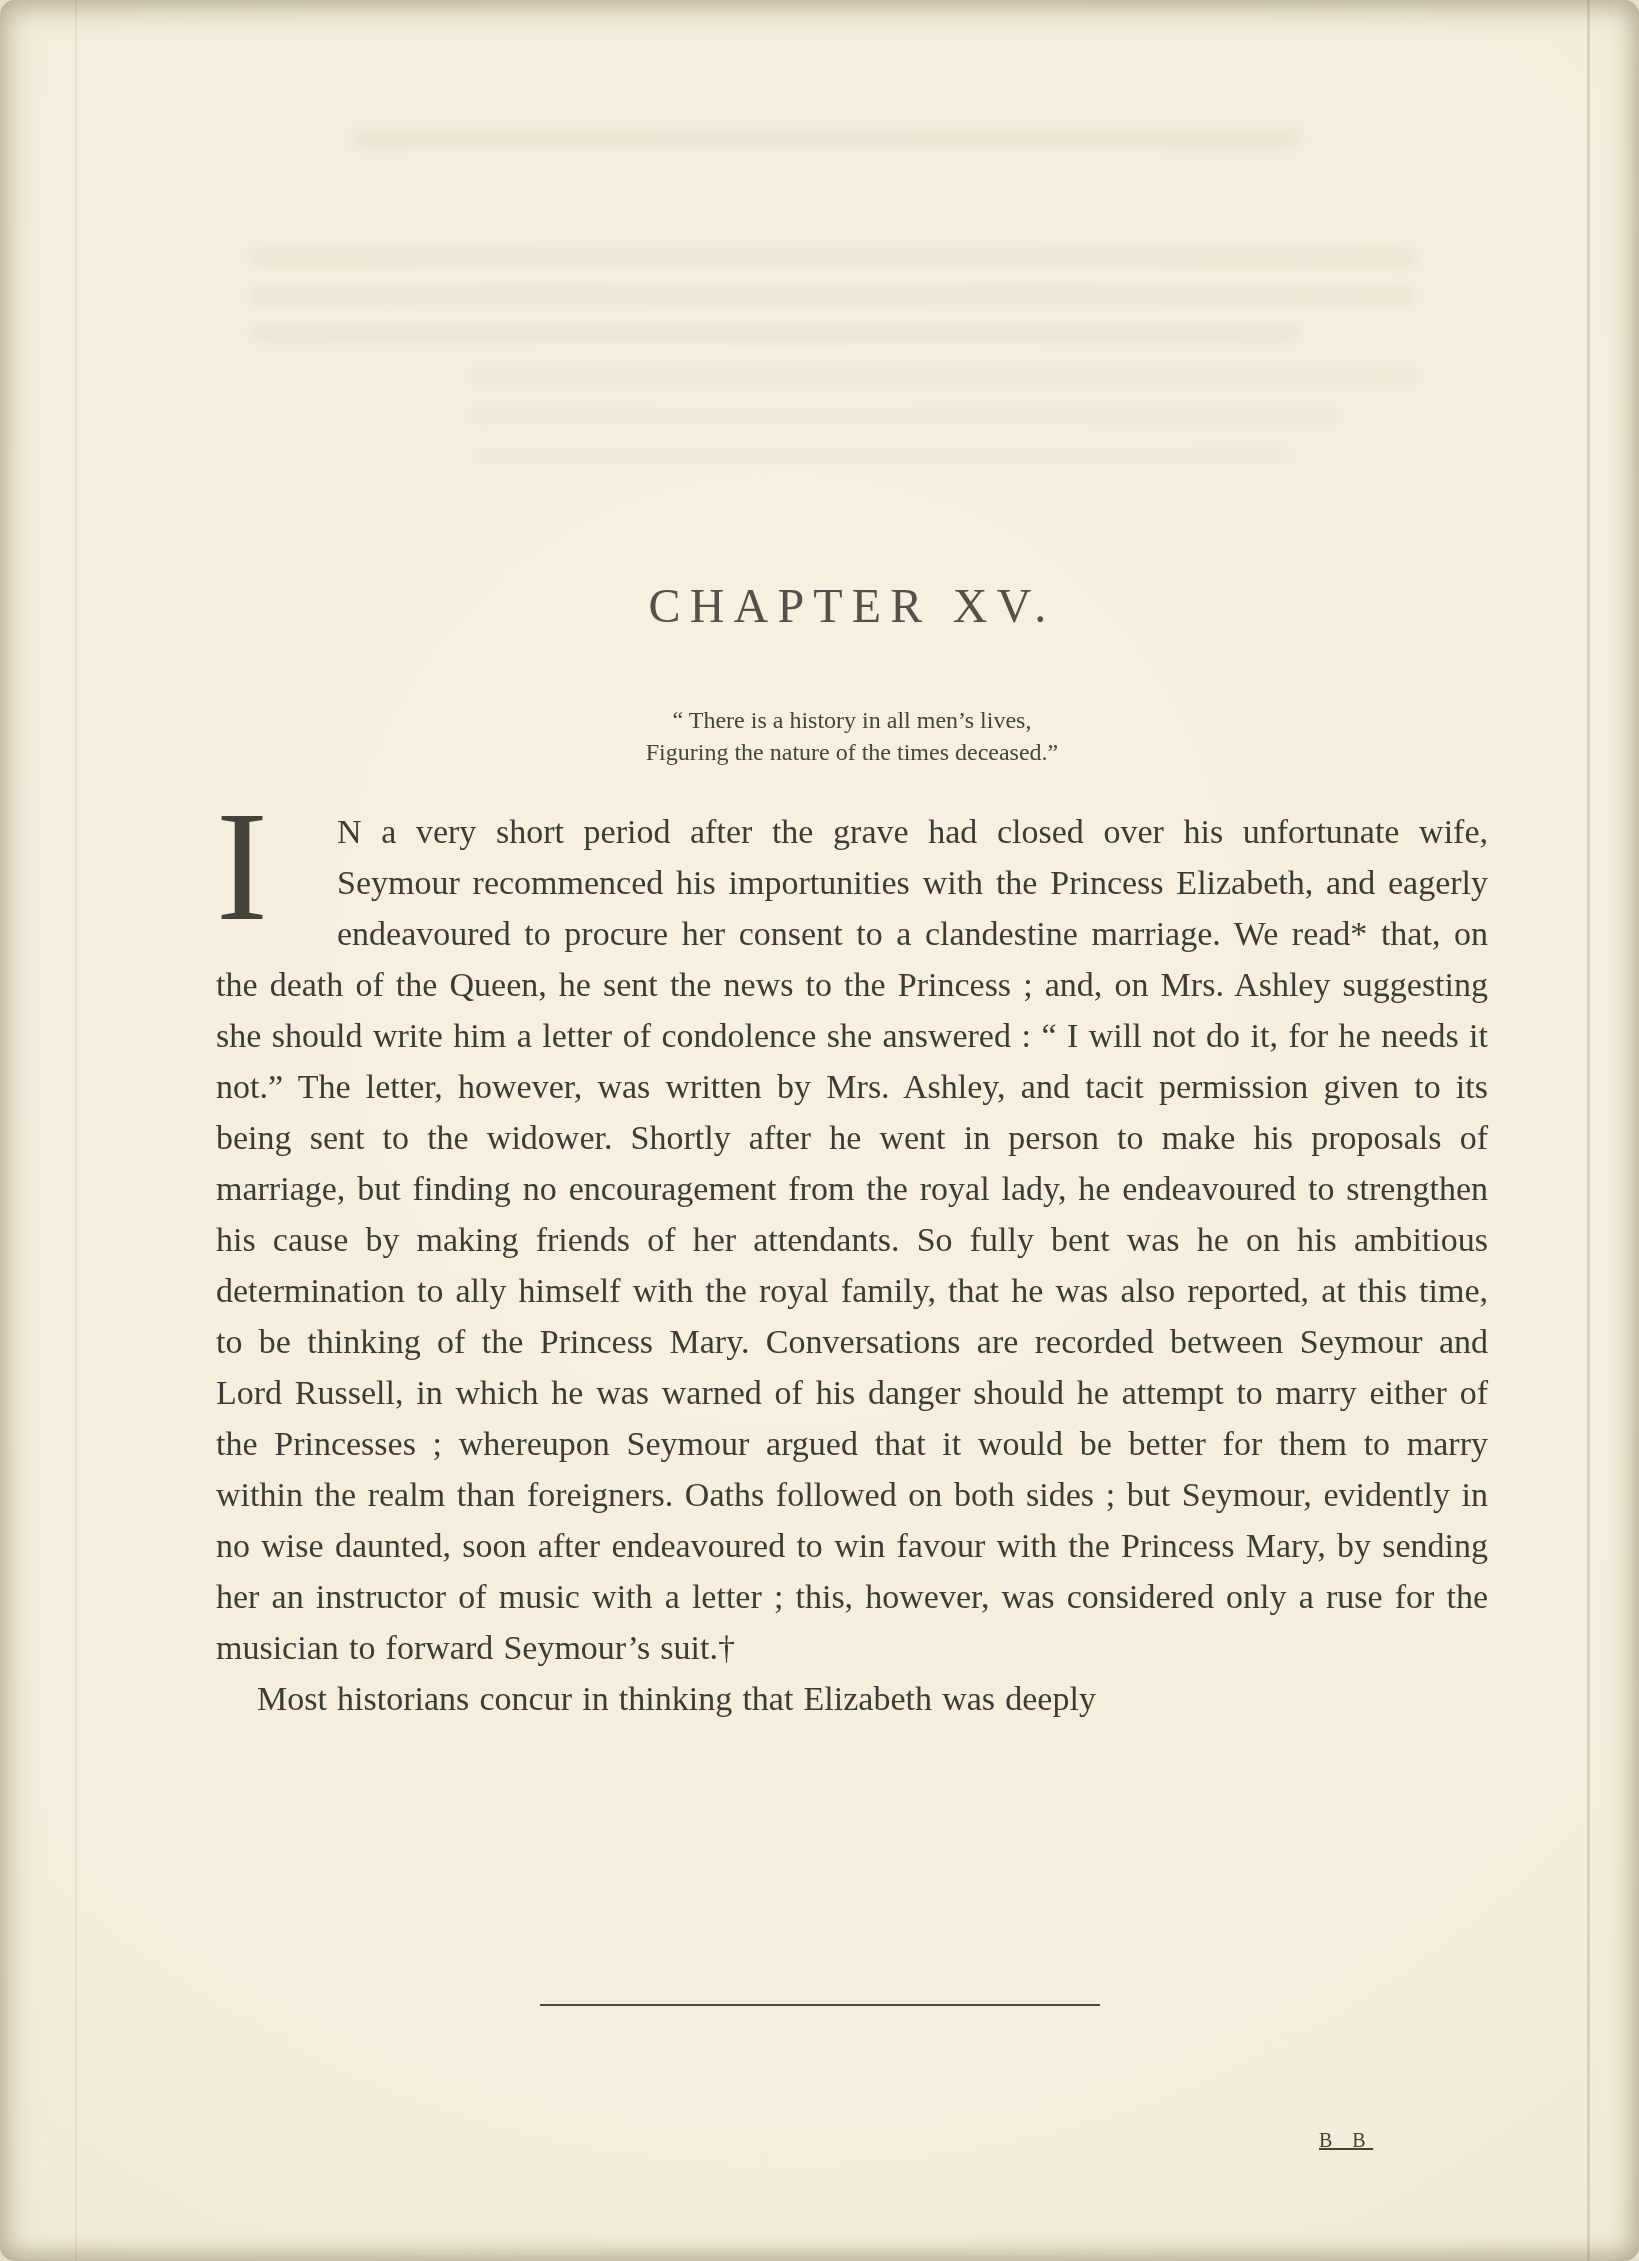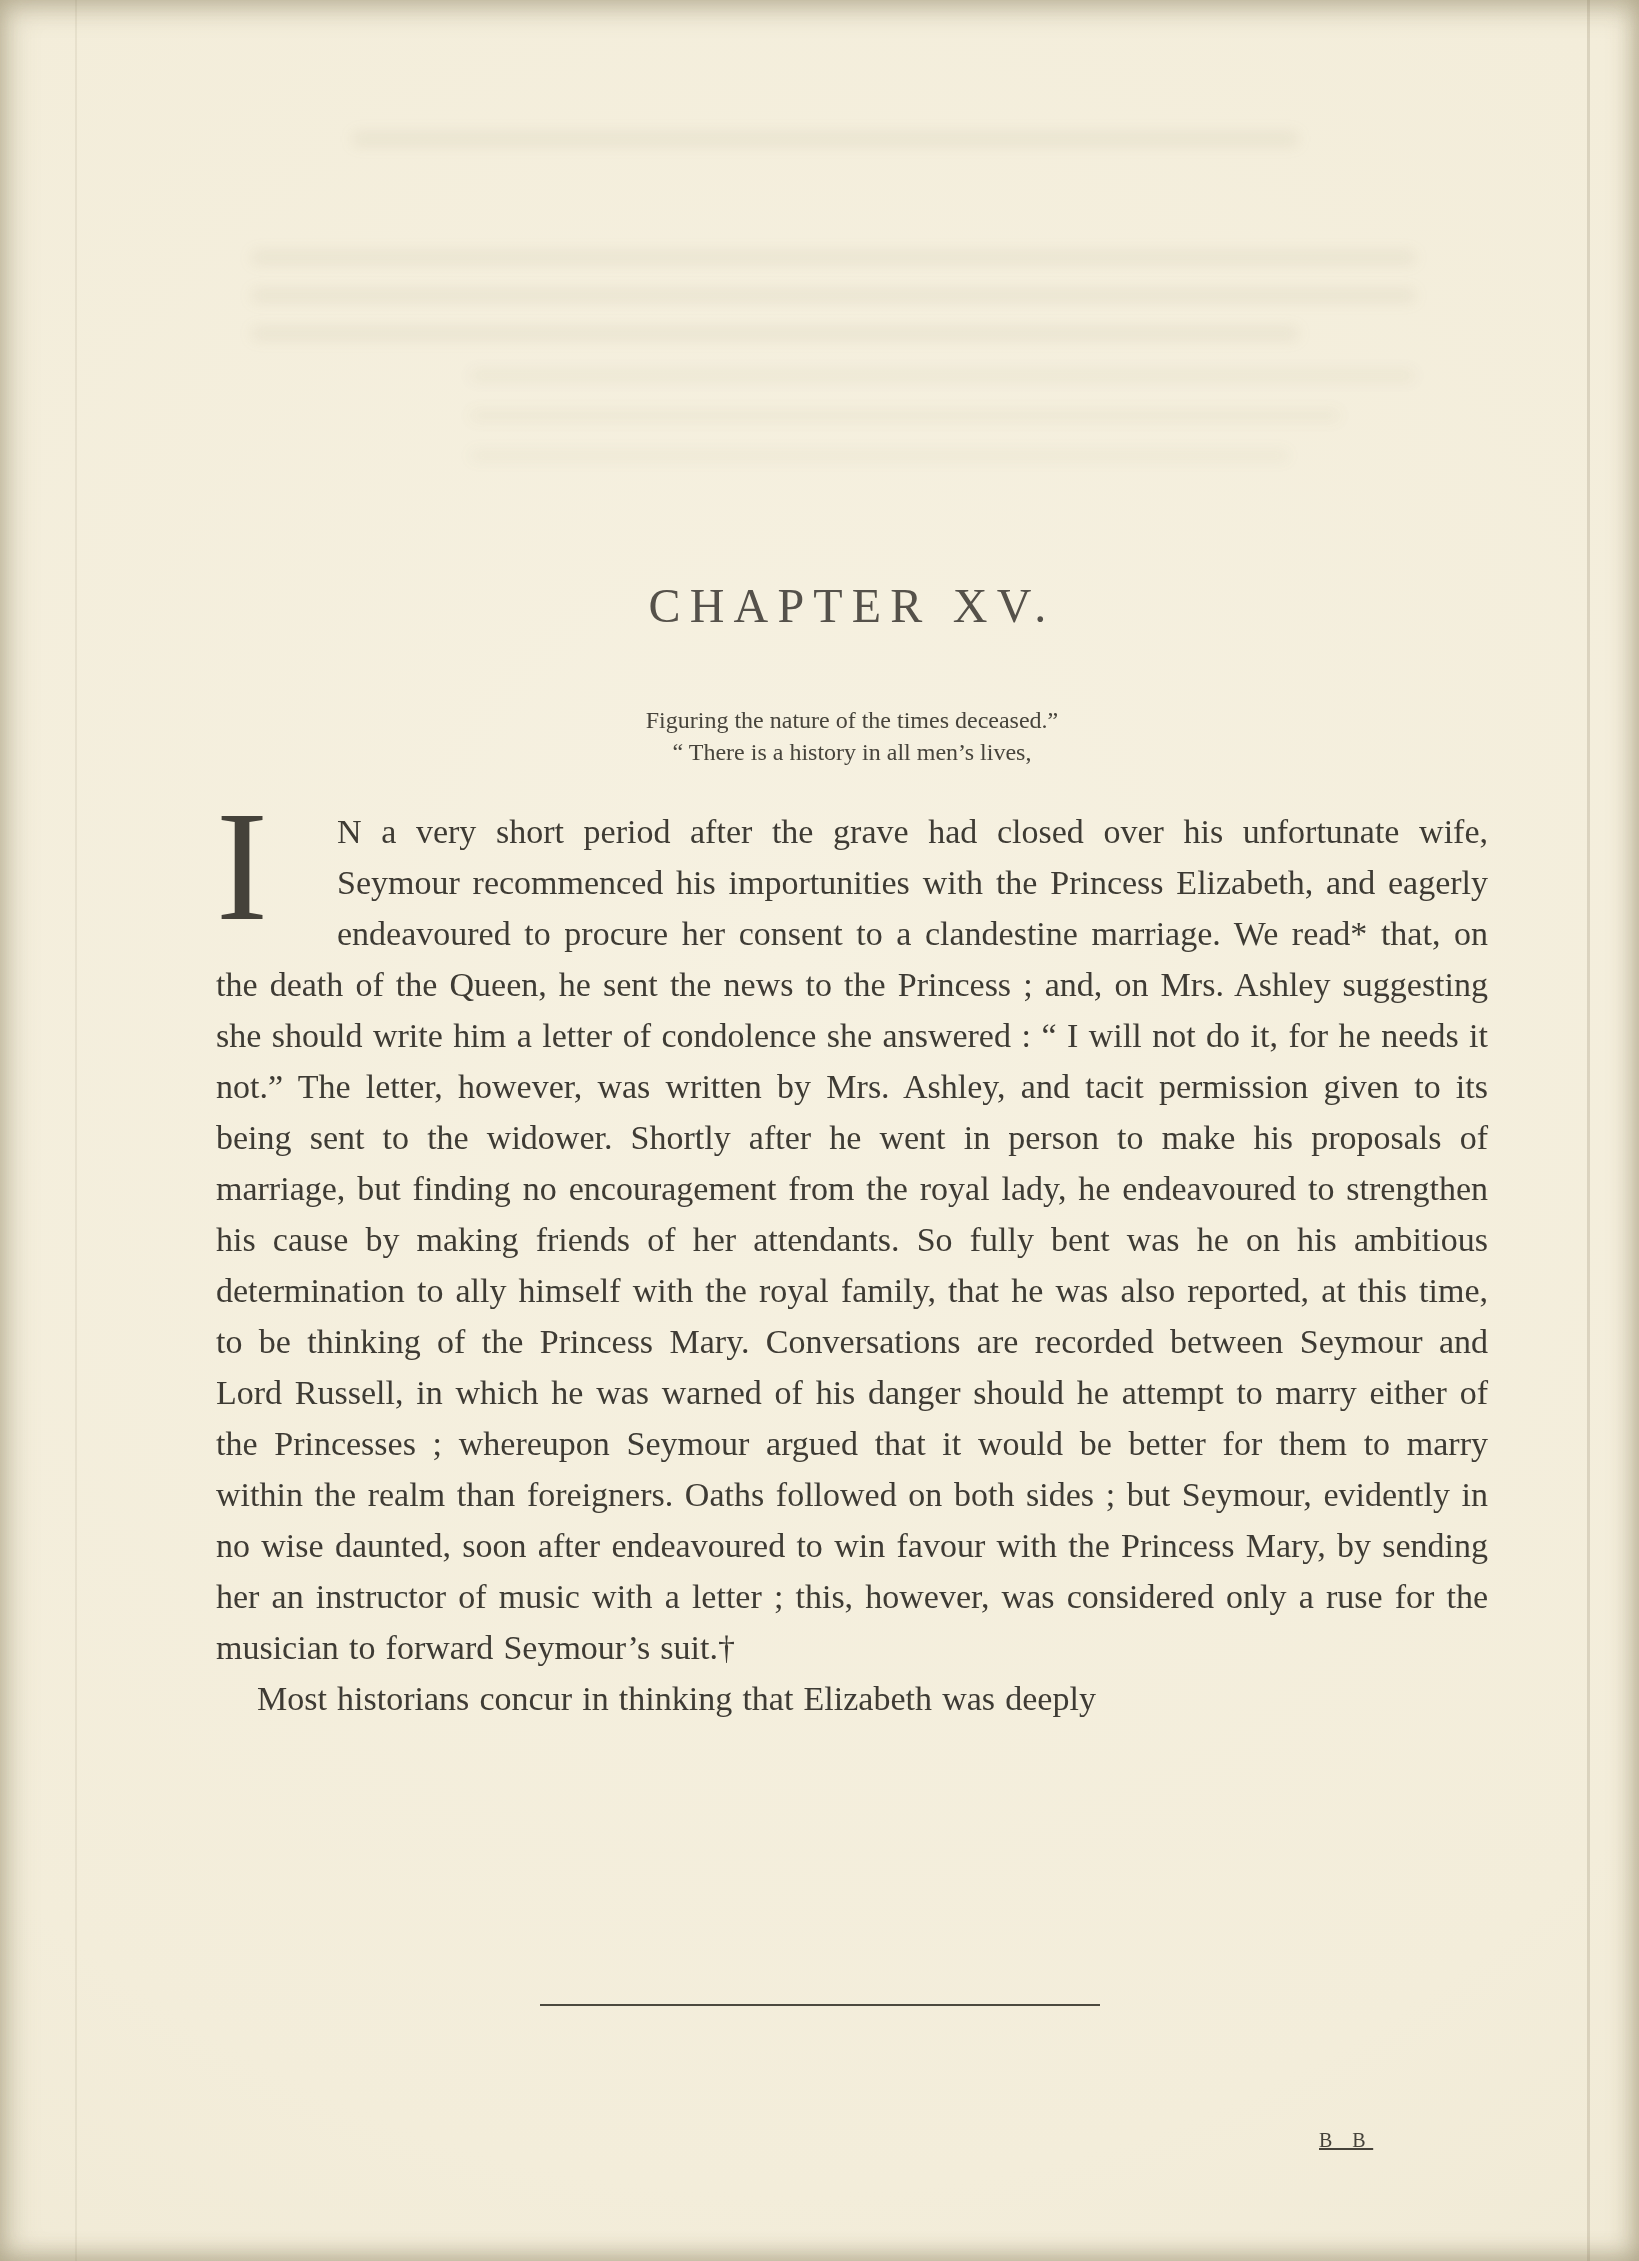--- a/index.html
+++ b/index.html
@@ -11,20 +11,21 @@
     height:2261px;
     overflow:hidden;
     background: radial-gradient(ellipse 130% 100% at 48% 42%, #f6f1e1 0%, #f3edda 55%, #ebe4cd 100%);
     box-shadow:
       inset 0 10px 27px rgba(140,128,96,.30),
       inset 0 -8.4px 20px rgba(140,128,96,.28),
       inset 13.4px 0 28.5px rgba(140,128,96,.18),
       inset -10px 0 23.5px rgba(140,128,96,.22);
     font-family:"Liberation Serif","DejaVu Serif",serif;
     color:#3f3c35;
+    border-radius:15px;
   }
 
   
   .ghost {
     position:absolute;
     background:rgba(146,133,100,0.10);
     filter:blur(6.7px);
     border-radius:6.7px;
   }
   .g1 { top:132px; left:352px; width:947px; height:14.2px; }
@@ -110,22 +111,22 @@
   <div class="ghost g5"></div>
   <div class="ghost g6"></div>
   <div class="ghost g7"></div>
 
   <div class="crease-left"></div>
   <div class="crease-right"></div>
 
   <h1 class="chapter-title">CHAPTER XV.</h1>
 
   <div class="epigraph">
+    <div>“ There is a history in all men’s lives,</div>
     <div>Figuring the nature of the times deceased.”</div>
-    <div>“ There is a history in all men’s lives,</div>
   </div>
 
   <div class="body-text">
     <p class="para1">
       <span class="dropcap">I</span><span>N a very short period after the grave had closed over his unfortunate wife, Seymour recommenced his importunities with the Princess Elizabeth, and eagerly endeavoured to procure her consent to a clandestine marriage.  We read* that, on the death of the Queen, he sent the news to the Princess&nbsp;; and, on Mrs. Ashley suggesting she should write him a letter of condolence she answered&nbsp;:  “ I will not do it, for he needs it not.”   The letter, however, was written by Mrs. Ashley, and tacit permission given to its being sent to the widower.  Shortly after he went in person to make his proposals of marriage, but finding no encouragement from the royal lady, he endeavoured to strengthen his cause by making friends of her attendants.  So fully bent was he on his ambitious determination to ally himself with the royal family, that he was also reported, at this time, to be thinking of the Princess Mary.   Conversations are recorded between Seymour and Lord Russell, in which he was warned of his danger should he attempt to marry either of the Princesses&nbsp;; whereupon Seymour argued that it would be better for them to marry within the realm than foreigners.  Oaths followed on both sides&nbsp;; but Seymour, evidently in no wise daunted, soon after endeavoured to win favour with the Princess Mary, by sending her an instructor of music with a letter&nbsp;; this, however, was considered only a ruse for the musician to forward Seymour’s suit.†</span>
     </p>
     <p class="para2">Most historians concur in thinking that Elizabeth was deeply</p>
   </div>
 
   <div class="footnote-rule"></div>

